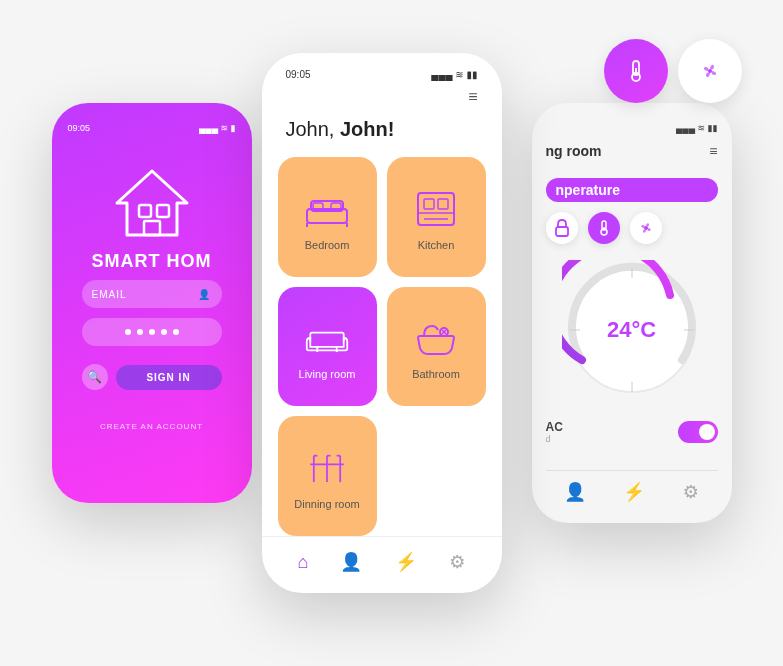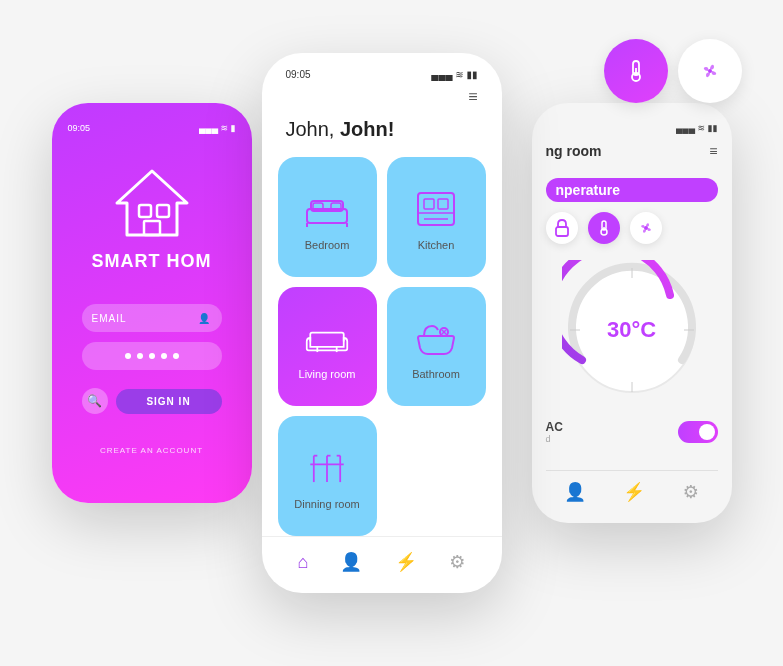--- a/index.html
+++ b/index.html
@@ -60,21 +60,21 @@
       width: 90px;
       height: 80px;
       margin: 10px auto 8px;
     }
 
     .phone-left .smart-home-text {
       color: white;
       font-size: 18px;
       font-weight: 700;
       letter-spacing: 1px;
-      margin-bottom: 32px;
+      margin-bottom: 8px;
     }
 
     .phone-left .input-field {
       background: rgba(255,255,255,0.25);
       border-radius: 20px;
       width: 140px;
       height: 28px;
       display: flex;
       align-items: center;
       justify-content: space-between;
@@ -190,21 +190,21 @@
 
     .rooms-grid {
       display: grid;
       grid-template-columns: 1fr 1fr;
       gap: 10px;
       padding: 0 16px;
       flex: 1;
     }
 
     .room-card {
-      background: #7dd3fc;
+      background: #fdba74;
       border-radius: 18px;
       display: flex;
       flex-direction: column;
       align-items: center;
       justify-content: center;
       padding: 16px 8px 12px;
       gap: 8px;
     }
 
     .room-card.active {
@@ -625,21 +625,21 @@
           </linearGradient>
         </defs>
 
         <g stroke="#ccc" stroke-width="1">
           <line x1="70" y1="8" x2="70" y2="18"></line>
           <line x1="70" y1="122" x2="70" y2="132"></line>
           <line x1="8" y1="70" x2="18" y2="70"></line>
           <line x1="122" y1="70" x2="132" y2="70"></line>
         </g>
       </svg>
-      <span class="temp-value">30°C</span>
+      <span class="temp-value">24°C</span>
     </div>
 
     <div class="ac-row">
       <div>
         <div class="ac-label">AC</div>
         <div class="ac-sub">d</div>
       </div>
       <div class="toggle-switch">
         <div class="toggle-knob"></div>
       </div>

